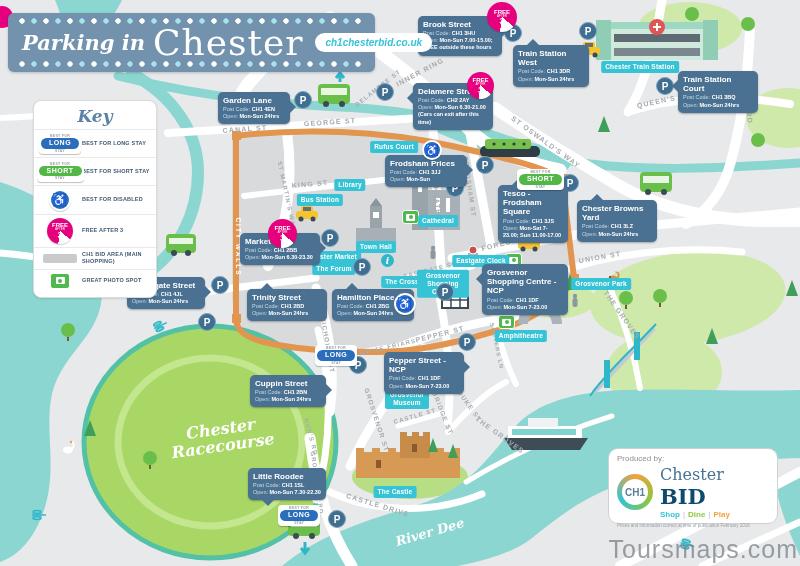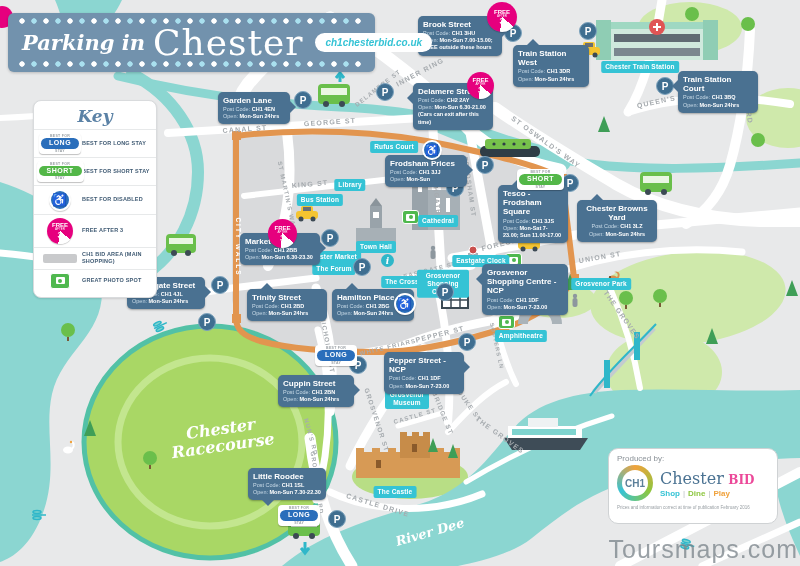--- a/index.html
+++ b/index.html
@@ -60,21 +60,21 @@
   .pb::after{content:"";position:absolute;bottom:-6px;left:14px;border:6px solid transparent;border-top-color:#4a7191;border-bottom:0;}
 
   
   .footer{position:absolute;left:608px;top:448px;width:170px;height:76px;background:#fff;border:1px solid #cfd2d4;border-radius:10px;z-index:40;padding:5px 8px;}
   .f-label{color:#8a9197;font-size:8px;}
   .f-row{display:flex;align-items:center;margin-top:2px;}
   .f-logo{width:36px;height:36px;border-radius:50%;background:conic-gradient(#f0a23c,#8dc63f,#35c3d5,#f0a23c);display:flex;align-items:center;justify-content:center;flex:none;}
   .f-logo span{width:26px;height:26px;border-radius:50%;background:#fff;color:#5b7f99;font-weight:bold;font-size:10px;display:flex;align-items:center;justify-content:center;}
   .f-brand{margin-left:7px;}
   .b1{font-family:"DejaVu Serif",serif;color:#4a7292;font-size:16px;}
-  .b2{font-family:"DejaVu Serif",serif;color:#ec4899;font-size:12px;font-weight:bold;}
+  .b2{font-family:"DejaVu Serif",serif;color:#0c4a6e;font-size:21px;font-weight:bold;}
   .tag{font-size:8px;font-weight:bold;margin-top:1px;}
   .tag .shop{color:#35c3d5;} .tag .dine{color:#8dc63f;} .tag .play{color:#f0a23c;} .tag .sep{color:#b9bec2;margin:0 3px;font-weight:normal;}
   .f-small{color:#9aa0a5;font-size:4.5px;margin-top:4px;}
 
   .watermark{position:absolute;right:2px;bottom:2px;font-size:25px;color:rgba(120,129,136,.75);z-index:50;letter-spacing:1px;}
 </style>
 </head>
 <body>
 
 <div id="stage">
@@ -466,21 +466,21 @@
     <div class="t">Tesco - Frodsham Square</div>
     <div class="l"><span>Post Code:</span> <b>CH1 3JS</b></div>
     <div class="l"><span>Open:</span> <b>Mon-Sat 7-23.00; Sun 11.00-17.00</b></div>
   </div>
   <div class="stay-badge" style="left:517px;top:169px;">
     <span class="tiny">BEST FOR</span>
       <span class="pill short">SHORT</span>
       <span class="tiny">STAY</span>
   </div>
 
-  <div class="callout pt" style="left:577px;top:200px;width:80px;text-align:center;">
+  <div class="callout pt" style="left:577px;top:200px;width:80px;">
     <div class="t">Chester Browns Yard</div>
     <div class="l"><span>Post Code:</span> <b>CH1 3LZ</b></div>
     <div class="l"><span>Open:</span> <b>Mon-Sun 24hrs</b></div>
   </div>
 
   <div class="callout pr" style="left:240px;top:233px;width:80px;">
     <div class="t">Market</div>
     <div class="l"><span>Post Code:</span> <b>CH1 2BB</b></div>
     <div class="l"><span>Open:</span> <b>Mon-Sun 6.30-23.30</b></div>
   </div>
@@ -516,21 +516,21 @@
     <div class="l"><span>Post Code:</span> <b>CH1 1DF</b></div>
     <div class="l"><span>Open:</span> <b>Mon-Sun 7-23.00</b></div>
   </div>
 
   <div class="stay-badge" style="left:315px;top:345px;">
     <span class="tiny">BEST FOR</span>
       <span class="pill long">LONG</span>
       <span class="tiny">STAY</span>
   </div>
 
-  <div class="callout pr" style="left:278px;top:375px;width:76px;">
+  <div class="callout pr" style="left:250px;top:375px;width:76px;">
     <div class="t">Cuppin Street</div>
     <div class="l"><span>Post Code:</span> <b>CH1 2BN</b></div>
     <div class="l"><span>Open:</span> <b>Mon-Sun 24hrs</b></div>
   </div>
 
   <div class="callout pb" style="left:248px;top:468px;width:78px;">
     <div class="t">Little Roodee</div>
     <div class="l"><span>Post Code:</span> <b>CH1 1SL</b></div>
     <div class="l"><span>Open:</span> <b>Mon-Sun 7.30-22.30</b></div>
   </div>

